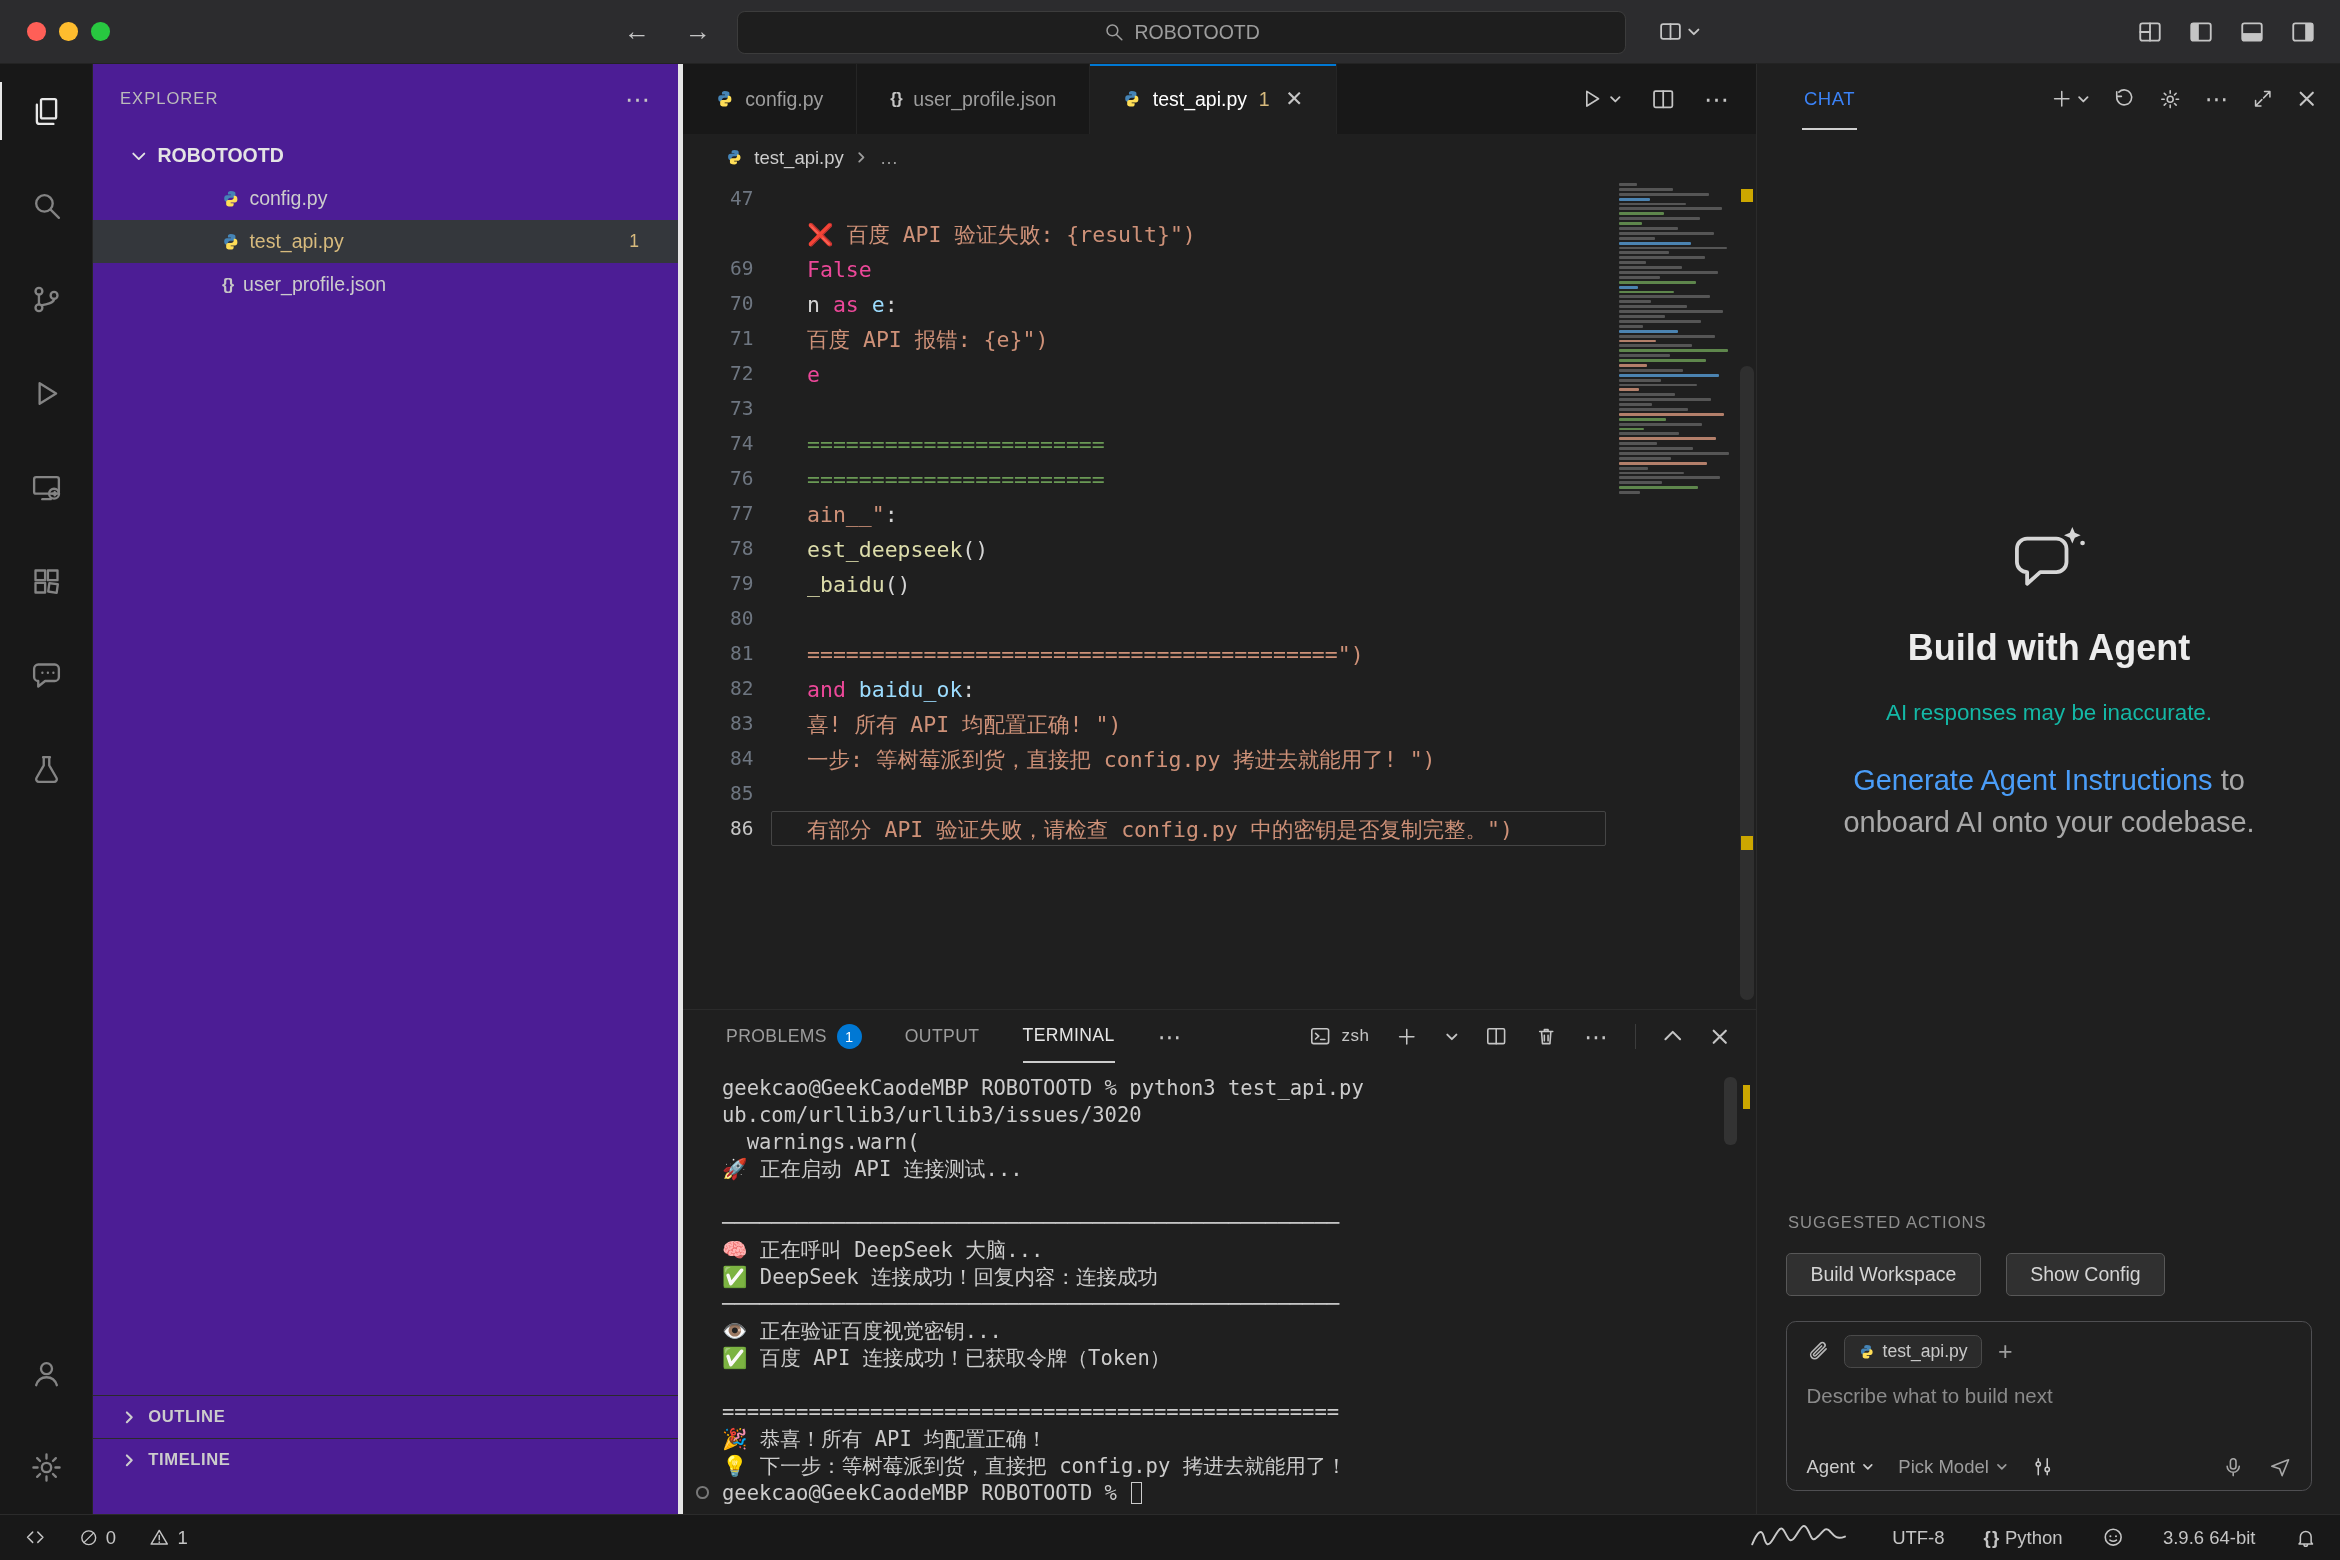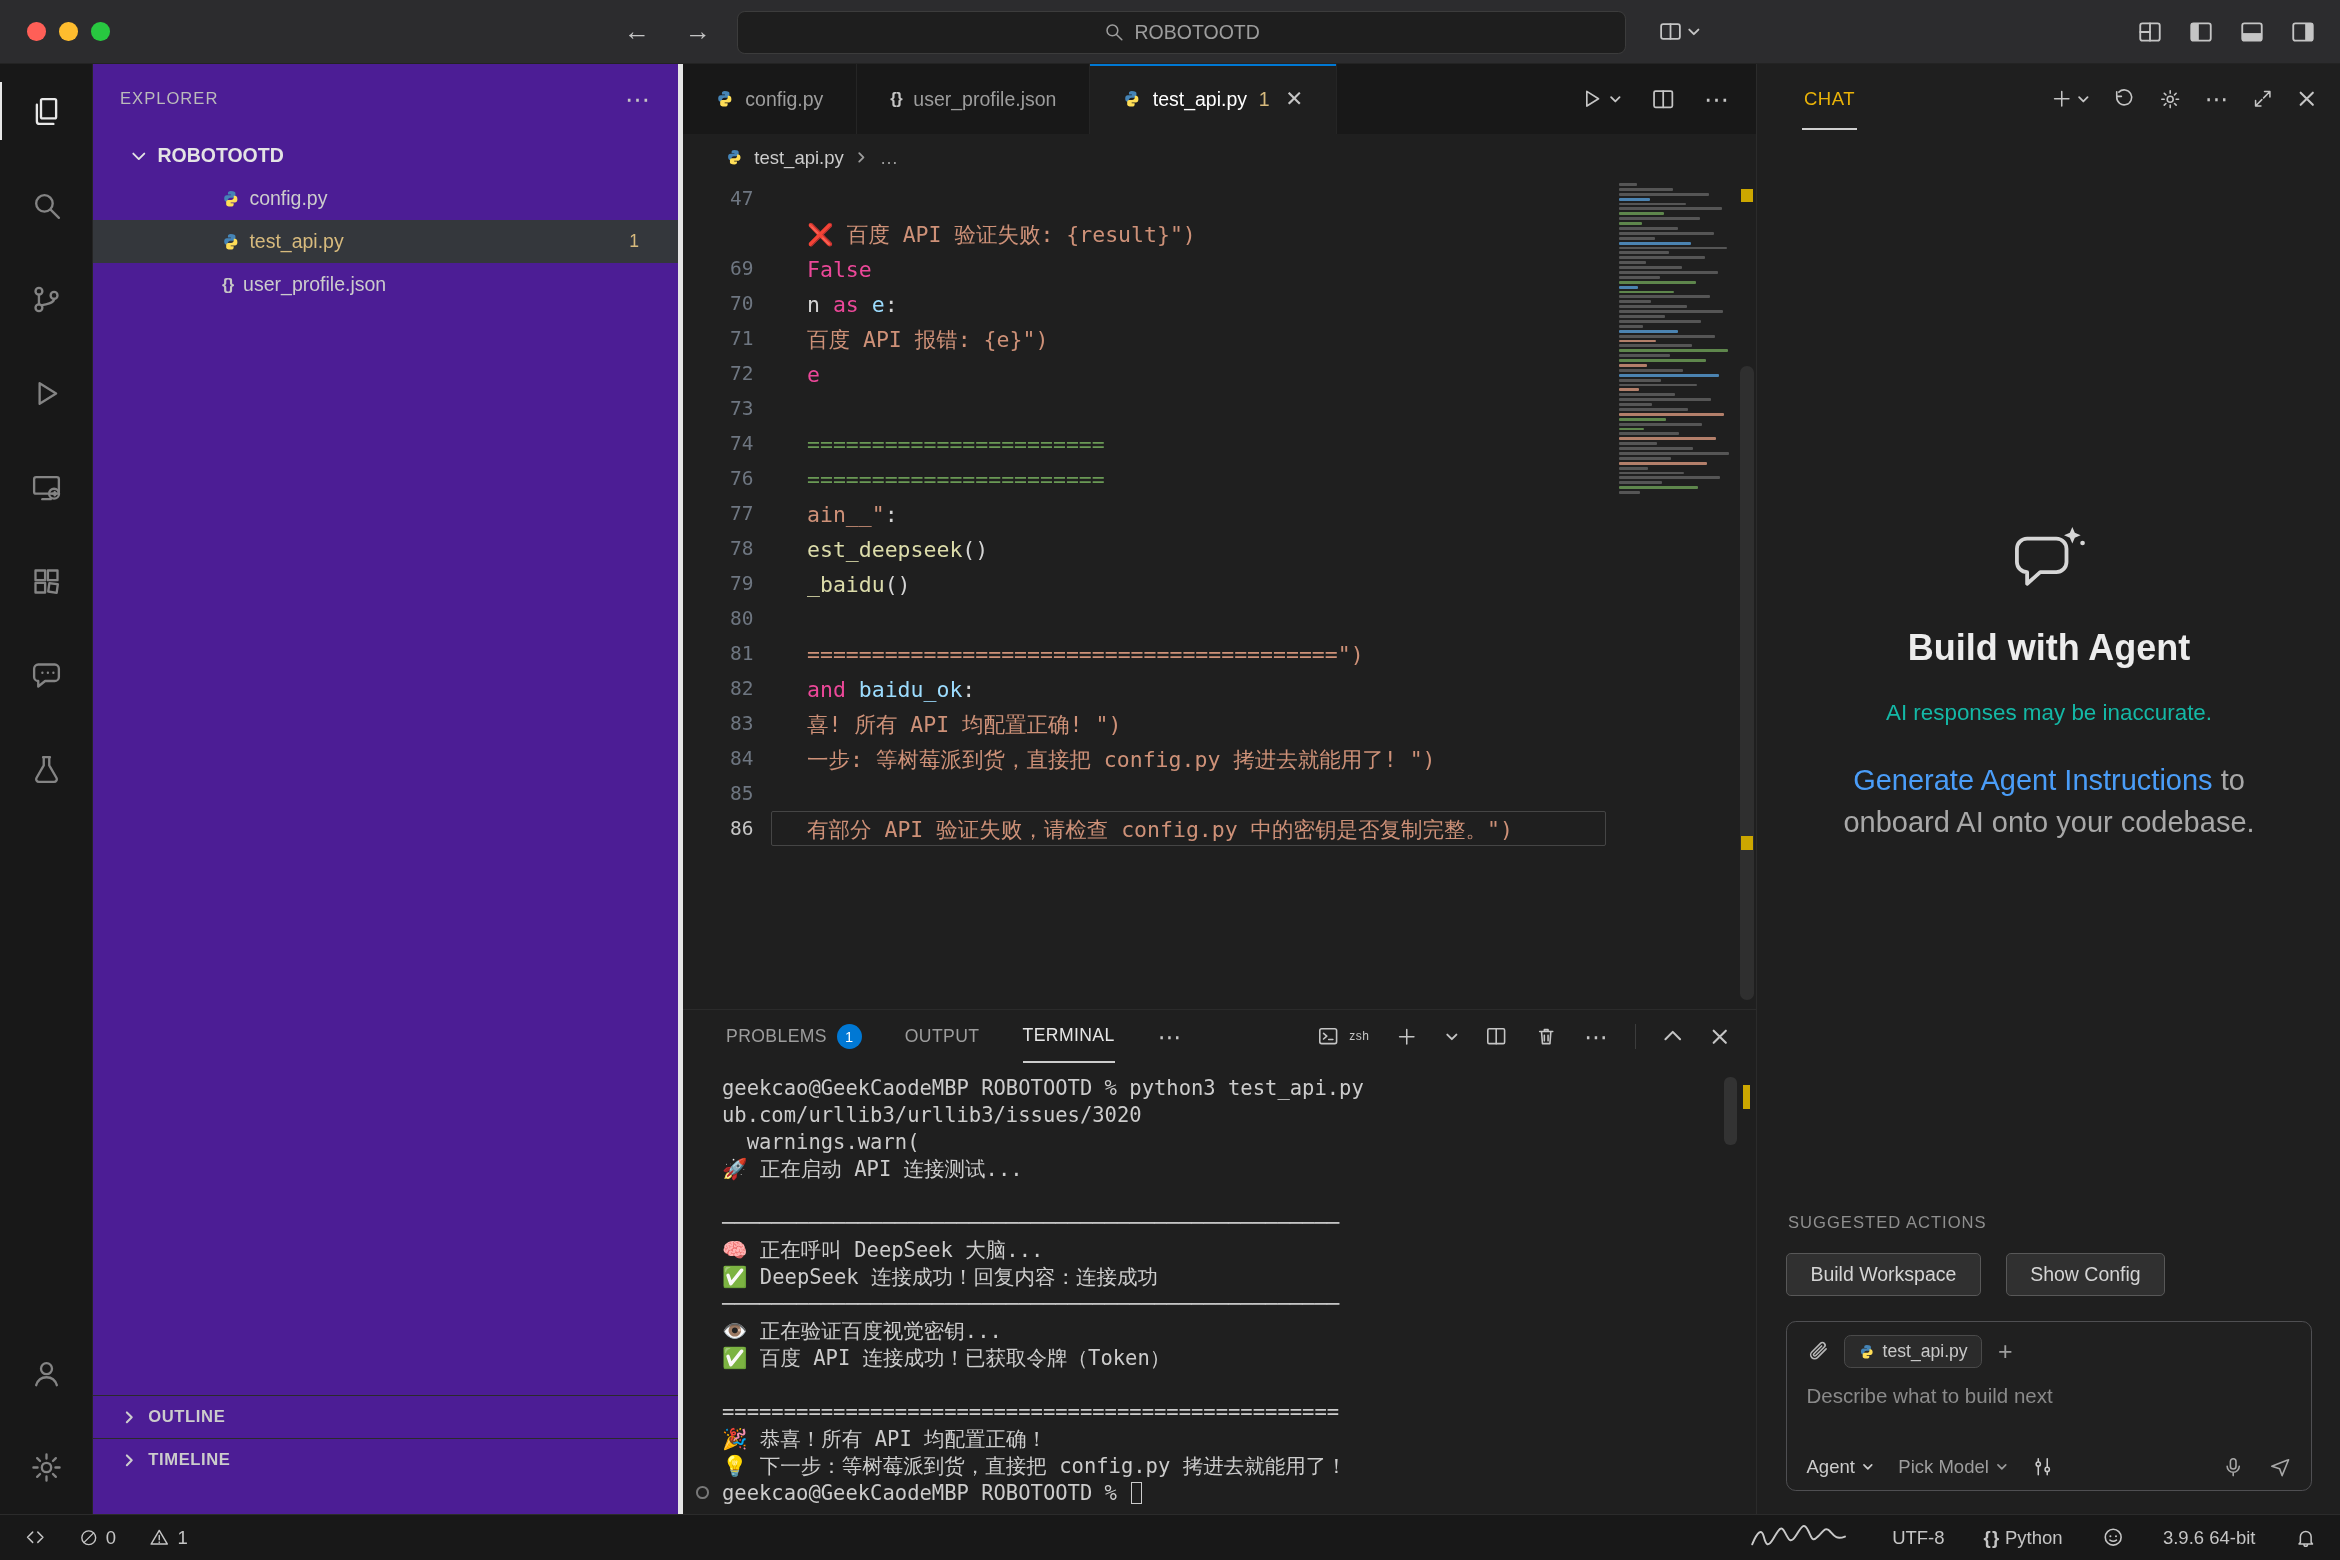--- a/index.html
+++ b/index.html
@@ -81,21 +81,21 @@
   .term{flex:1;position:relative;padding:11.7px 0 0 39px;font-family:"DejaVu Sans Mono",monospace;font-size:20.5px;color:#cccccc;overflow:hidden;}
   .term-line{height:27px;line-height:27px;white-space:pre;position:relative;}
   .cmd-circle{position:absolute;left:-26px;top:6.8px;width:12.7px;height:12.7px;border:2px solid #787878;border-radius:50%;}
   .cursor{display:inline-block;width:10.7px;height:21.5px;border:1.6px solid #cccccc;vertical-align:-3.9px;margin-left:2px;}
   .tscroll{position:absolute;right:19.5px;top:13.7px;width:12.7px;height:68px;background:rgba(121,121,121,.22);border-radius:5.9px;}
   .tmark{position:absolute;right:5.9px;top:21.5px;width:6.8px;height:24.4px;background:#cca700;}
 
   
   .chat{width:585px;background:#1f1f1f;border-left:1px solid #2b2b2b;display:flex;flex-direction:column;position:relative;}
   .chat-head{height:70px;display:flex;align-items:center;padding:0 25px 0 45px;}
-  .chat-title{color:#eab308;font-size:18.5px;letter-spacing:0.5px;border-bottom:2px solid #cfcfcf;padding:19.5px 2px 17.6px;}
+  .chat-title{color:#3b82f6;font-size:18.5px;letter-spacing:0.5px;border-bottom:2px solid #cfcfcf;padding:19.5px 2px 17.6px;}
   .chat-head-ic{margin-left:auto;display:flex;align-items:center;gap:23.4px;color:#c5c5c5;}
   .chat-empty{margin-top:390px;display:flex;flex-direction:column;align-items:center;text-align:center;padding:0 39px;gap:8px;}
   .chat-empty .bubble{color:#d6d6d6;margin-bottom:25px;}
   .chat-h1{font-size:36px;font-weight:600;color:#ececec;margin:0 0 19.5px;}
   .chat-note{font-size:22.4px;color:#14b8a6;line-height:1.45;}
   .chat-para{font-size:29px;color:#a8a8a8;line-height:1.45;margin-top:22px;max-width:488px;}
   .chat-link{color:#4a9df8;}
   .chat-bottom{position:absolute;left:29px;right:29px;bottom:23.4px;}
   .sa-label{font-size:16.6px;letter-spacing:1px;color:#8f8f8f;margin:0 0 19.5px 2px;}
   .sa-btns{display:flex;gap:25px;margin-bottom:25px;}
@@ -509,21 +509,21 @@
           <div class="ptab active">
               <span>TERMINAL</span>
             </div>
           <span style="font-size:23.4px;color:#c5c5c5;">⋯</span>
           <div class="panel-right">
             <span style="display:flex;align-items:center;gap:9.8px;">
               <svg class="ic" width="22.4" height="22.4" viewBox="0 0 24 24">
                   <rect x="3" y="4" width="18" height="16" rx="2"></rect>
                   <path d="M7 9l3.5 3L7 15M12.5 15.5H17"></path>
                 </svg>
-              <span style="font-size:12px;">zsh</span>
+              <span style="font-size:17px;">zsh</span>
             </span>
             <svg class="ic" width="21.5" height="21.5" viewBox="0 0 24 24">
                 <path d="M12 4v16M4 12h16"></path>
               </svg>
             <svg class="ic" width="13.7" height="13.7" viewBox="0 0 12 12">
                 <path d="M2 4l4 4 4-4"></path>
               </svg>
             <svg class="ic" width="22.4" height="22.4" viewBox="0 0 24 24">
                 <rect x="3" y="4" width="18" height="16" rx="1.5"></rect>
                 <line x1="12" y1="4" x2="12" y2="20"></line>

